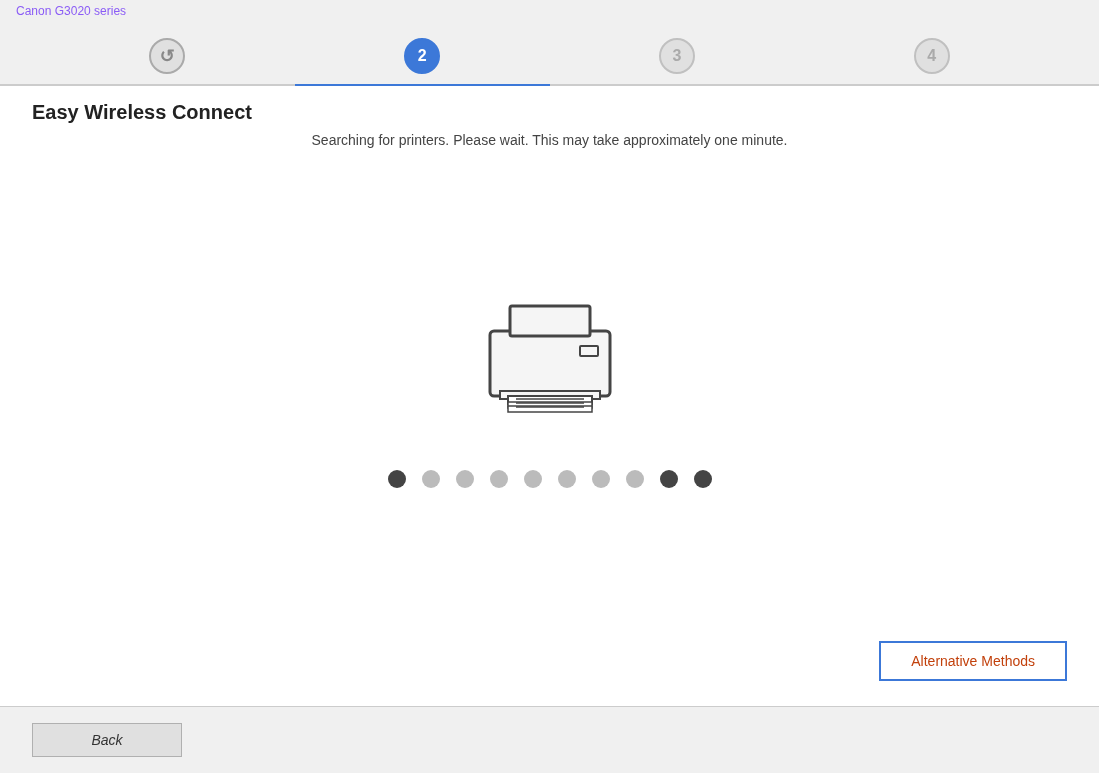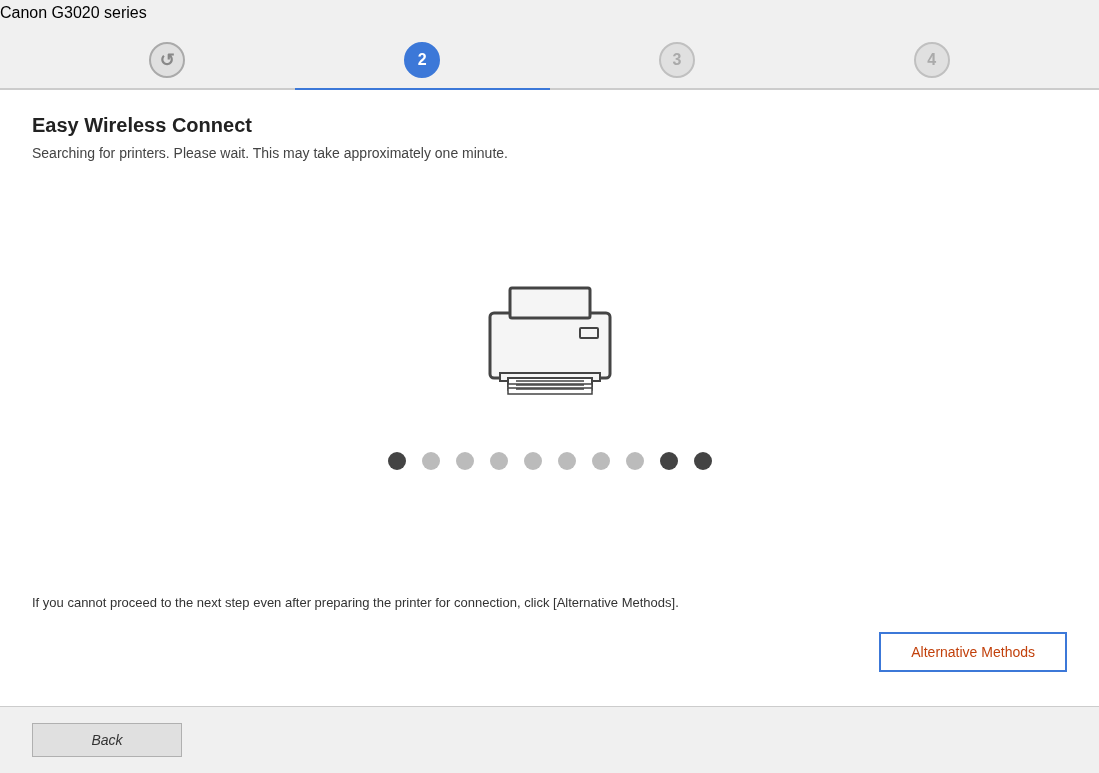--- a/index.html
+++ b/index.html
@@ -9,23 +9,23 @@
       width: 1099px;
       height: 773px;
       overflow: hidden;
       display: flex;
       flex-direction: column;
     }
 
     
     .title-bar {
       background: #f0f0f0;
-      padding: 4px 0;
-      font-size: 16px;
-      color: #000000;
+      padding: 4px 16px;
+      font-size: 12px;
+      color: #8b5cf6;
       border-bottom: none;
     }
 
     
     .main-window {
       flex: 1;
       display: flex;
       flex-direction: column;
       background: #f0f0f0;
     }
@@ -96,36 +96,37 @@
     .step-circle.inactive {
       background: #e0e0e0;
       color: #aaa;
       border: 2px solid #c0c0c0;
     }
 
     
     .content-area {
       flex: 1;
       background: white;
-      padding: 24px 32px;
+      padding: 15px 32px;
       display: flex;
       flex-direction: column;
     }
 
     .page-title {
       font-size: 20px;
       font-weight: bold;
       color: #222;
       margin-bottom: 8px;
     }
 
     .page-subtitle {
       font-size: 14px;
       color: #444;
       margin-bottom: 4px;
+      text-align: center;
     }
 
     
     .printer-area {
       flex: 1;
       display: flex;
       flex-direction: column;
       align-items: center;
       justify-content: center;
       padding: 20px 0 10px 0;
@@ -274,21 +275,20 @@
           <div class="dot"></div>
           <div class="dot"></div>
           <div class="dot"></div>
           <div class="dot"></div>
           <div class="dot dark"></div>
           <div class="dot dark"></div>
         </div>
 
     </div>
 
-    <div class="info-text">If you cannot proceed to the next step even after preparing the printer for connection, click [Alternative Methods].</div>
 
     <div class="alt-methods-row">
       <button class="alt-methods-btn">Alternative Methods</button>
     </div>
 
   </div>
 
   <div class="footer">
     <button class="back-btn">Back</button>
   </div>

